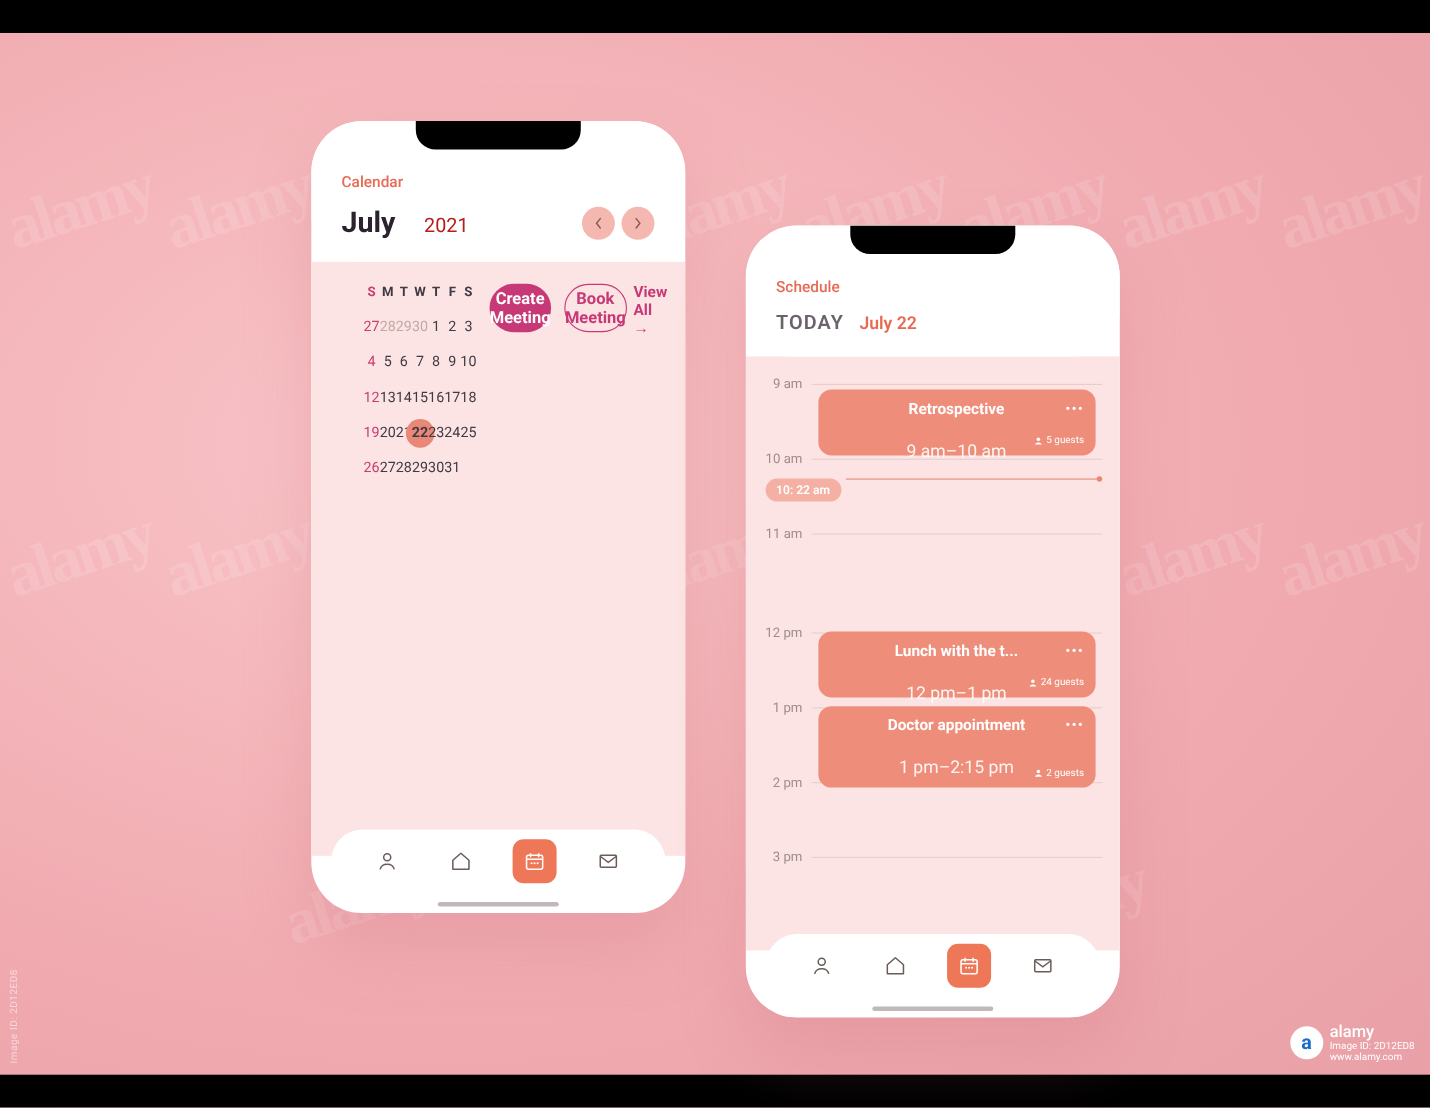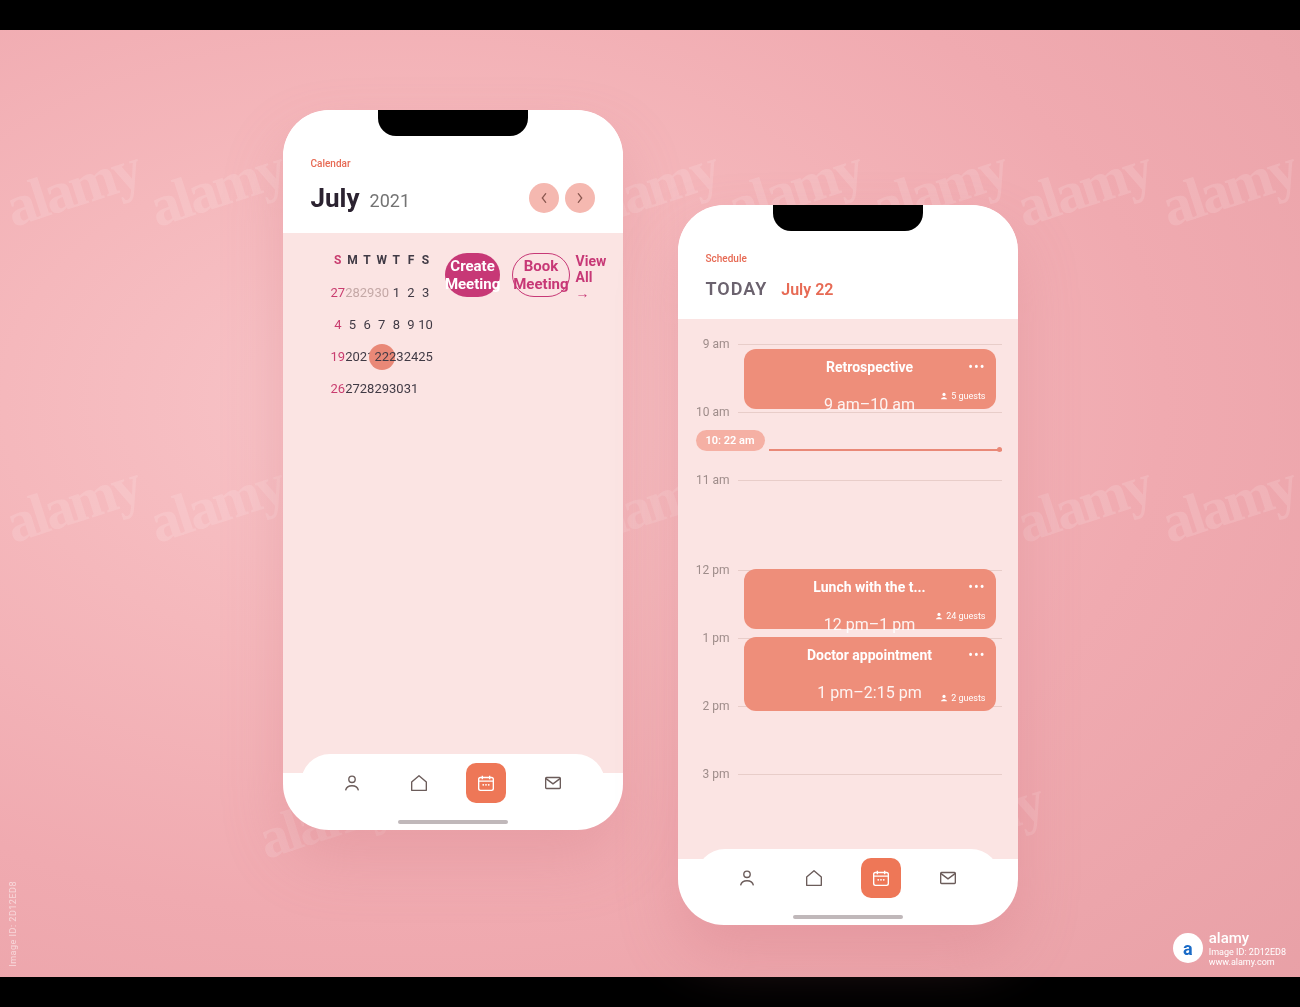--- a/index.html
+++ b/index.html
@@ -5,53 +5,53 @@
 * { margin: 0; padding: 0; box-sizing: border-box; font-family: -apple-system, BlinkMacSystemFont, "Segoe UI", Roboto, Helvetica, Arial, sans-serif; }
 body { width: 1300px; height: 1007px; position: relative; overflow: hidden; }
 .backdrop { position: absolute; inset: 0; background: radial-gradient(ellipse at 30% 40%, #f8c5c9 0%, #f5b8bc 30%, #f0aab0 60%, #e8a0a6 100%); }
 .black-bar { position: absolute; left: 0; right: 0; background: #000; height: 30px; }
 .black-bar.top { top: 0; } .black-bar.bottom { bottom: 0; }
 .phones { position: absolute; inset: 0; display: flex; align-items: flex-start; justify-content: center; gap: 55px; padding-top: 110px; }
 .phone { width: 340px; height: 720px; border-radius: 46px; background: #fff; position: relative; box-shadow: 0 30px 60px rgba(210,120,130,.3); overflow: hidden; }
 .phone2 { margin-top: 95px; }
 .notch { position: absolute; top: 0; left: 50%; transform: translateX(-50%); width: 150px; height: 26px; background: #000; border-radius: 0 0 18px 18px; z-index: 10; }
 .header { background: #fff; padding: 48px 28px 20px; border-radius: 46px 46px 40px 40px; position: relative; z-index: 2; }
-.header-label { color: #e76a54; font-size: 10px; font-weight: 500; margin-bottom: 14px; }
+.header-label { color: #e76a54; font-size: 14px; font-weight: 500; margin-bottom: 14px; }
 .header-title-row { display: flex; align-items: center; justify-content: space-between; }
 .title-text { font-size: 26px; font-weight: 700; color: #2b2230; }
-.title-year { font-size: 18px; font-weight: 400; color: #737373; margin-left: 6px; }
+.title-year { font-size: 18px; font-weight: 400; color: #b91c1c; margin-left: 22px; }
 .nav-btns { display: flex; gap: 6px; }
 .nav-btn { width: 30px; height: 30px; border-radius: 50%; background: #f5b8b0; display: flex; align-items: center; justify-content: center; cursor: pointer; }
 .nav-btn svg { width: 8px; height: 12px; }
 .body1 { background: #fbe4e3; flex: 1; padding: 20px 22px 0; display: flex; flex-direction: row; height: calc(100% - 180px); }
 .toggle { display: flex; background: #f8c5bb; border-radius: 18px; height: 32px; overflow: hidden; margin: 0 10px 18px; }
 .toggle-opt { flex: 1; display: flex; align-items: center; justify-content: center; font-size: 11px; font-weight: 600; letter-spacing: .5px; cursor: pointer; }
 .toggle-opt.active { background: #ed8370; color: #fff; border-radius: 18px; }
 .toggle-opt.inactive { color: #b58077; }
 .calendar { margin: 0 6px 18px; }
 .cal-head, .cal-row { display: grid; grid-template-columns: repeat(7, 1fr); text-align: center; }
 .cal-head span { font-size: 12px; font-weight: 700; color: #403a45; padding-bottom: 10px; }
 .cal-head span.sun { color: #c93d6f; }
 .cal-row span { font-size: 13px; color: #403a45; height: 32px; line-height: 32px; position: relative; cursor: pointer; }
 .cal-row span.prev { color: #c4a8a6; }
 .cal-row span.sun { color: #c93d6f; }
 .cal-row span.selected::before { content: ""; position: absolute; width: 26px; height: 26px; background: #e98877; border-radius: 50%; top: 50%; left: 50%; transform: translate(-50%, -50%); z-index: -1; }
-.cal-row span.selected { font-weight: 400; z-index: 0; }
+.cal-row span.selected { font-weight: 700; z-index: 0; }
 .btn-primary { background: #c73876; color: #fff; border: none; border-radius: 24px; height: 44px; font-size: 15px; font-weight: 700; cursor: pointer; margin: 0 6px 12px; }
 .btn-secondary { background: transparent; color: #c73876; border: 1.5px solid #c73876; border-radius: 24px; height: 44px; font-size: 15px; font-weight: 700; cursor: pointer; margin: 0 6px 28px; }
 .view-all { color: #c73876; font-size: 14px; font-weight: 700; cursor: pointer; margin-bottom: 10px; }
 .view-all::after { content: " →"; }
 .today-label { font-size: 18px; font-weight: 600; color: #6b626e; letter-spacing: 1px; }
 .today-date { font-size: 16px; font-weight: 600; color: #e76a54; margin-left: 10px; }
 .body2 { background: #fbe4e3; flex: 1; padding: 18px 16px 0 10px; position: relative; height: calc(100% - 180px); overflow: hidden; }
 .timeline { position: relative; height: 100%; }
 .hour-row { position: absolute; left: 0; right: 0; display: flex; align-items: center; }
 .hour-label { width: 50px; font-size: 12px; color: #9e8c8a; text-align: right; padding-right: 8px; }
 .hour-line { flex: 1; height: 1px; background: #e8cdc9; }
-.now-row { position: absolute; left: 0; right: 0; display: flex; align-items: flex-end; z-index: 5; }
+.now-row { position: absolute; left: 0; right: 0; display: flex; align-items: flex-start; z-index: 5; }
 .now-pill { background: #f5b0a4; color: #fff; font-size: 11px; font-weight: 600; padding: 4px 10px; border-radius: 12px; margin-left: 8px; }
 .now-line { flex: 1; height: 1.5px; background: #e98877; margin-left: 4px; position: relative; }
 .now-line::after { content: ""; position: absolute; right: 0; top: -2px; width: 5px; height: 5px; background: #e98877; border-radius: 50%; }
 .event { position: absolute; left: 56px; right: 6px; background: #ee8e7a; border-radius: 12px; padding: 10px 12px; color: #fff; z-index: 3; cursor: pointer; text-align: center; }
 .event-title { font-size: 14px; font-weight: 700; }
 .event-time { font-size: 16px; opacity: .9; margin-top: 20px; }
 .event-dots { position: absolute; top: 10px; right: 10px; font-size: 14px; letter-spacing: 1px; }
 .event-guests { position: absolute; bottom: 8px; right: 10px; font-size: 9px; display: flex; align-items: center; gap: 3px; }
 .event-guests svg { width: 8px; height: 8px; }
 .bottom-nav { position: absolute; bottom: 18px; left: 18px; right: 18px; height: 58px; background: #fff; border-radius: 30px; display: flex; align-items: center; justify-content: space-around; padding: 0 18px; z-index: 20; }
@@ -150,20 +150,29 @@
             <div class="cal-row">
               <span class="prev sun">4</span>
               <span class="">5</span>
               <span class="">6</span>
               <span class="">7</span>
               <span class="">8</span>
               <span class="">9</span>
               <span class="">10</span>
             </div>
             <div class="cal-row">
+              <span class="sun">12</span>
+              <span class="">13</span>
+              <span class="">14</span>
+              <span class="">15</span>
+              <span class="">16</span>
+              <span class="">17</span>
+              <span class="">18</span>
+            </div>
+            <div class="cal-row">
               <span class="sun">19</span>
               <span class="">20</span>
               <span class="">21</span>
               <span class="selected">22</span>
               <span class="">23</span>
               <span class="">24</span>
               <span class="">25</span>
             </div>
             <div class="cal-row">
               <span class="sun">26</span>

